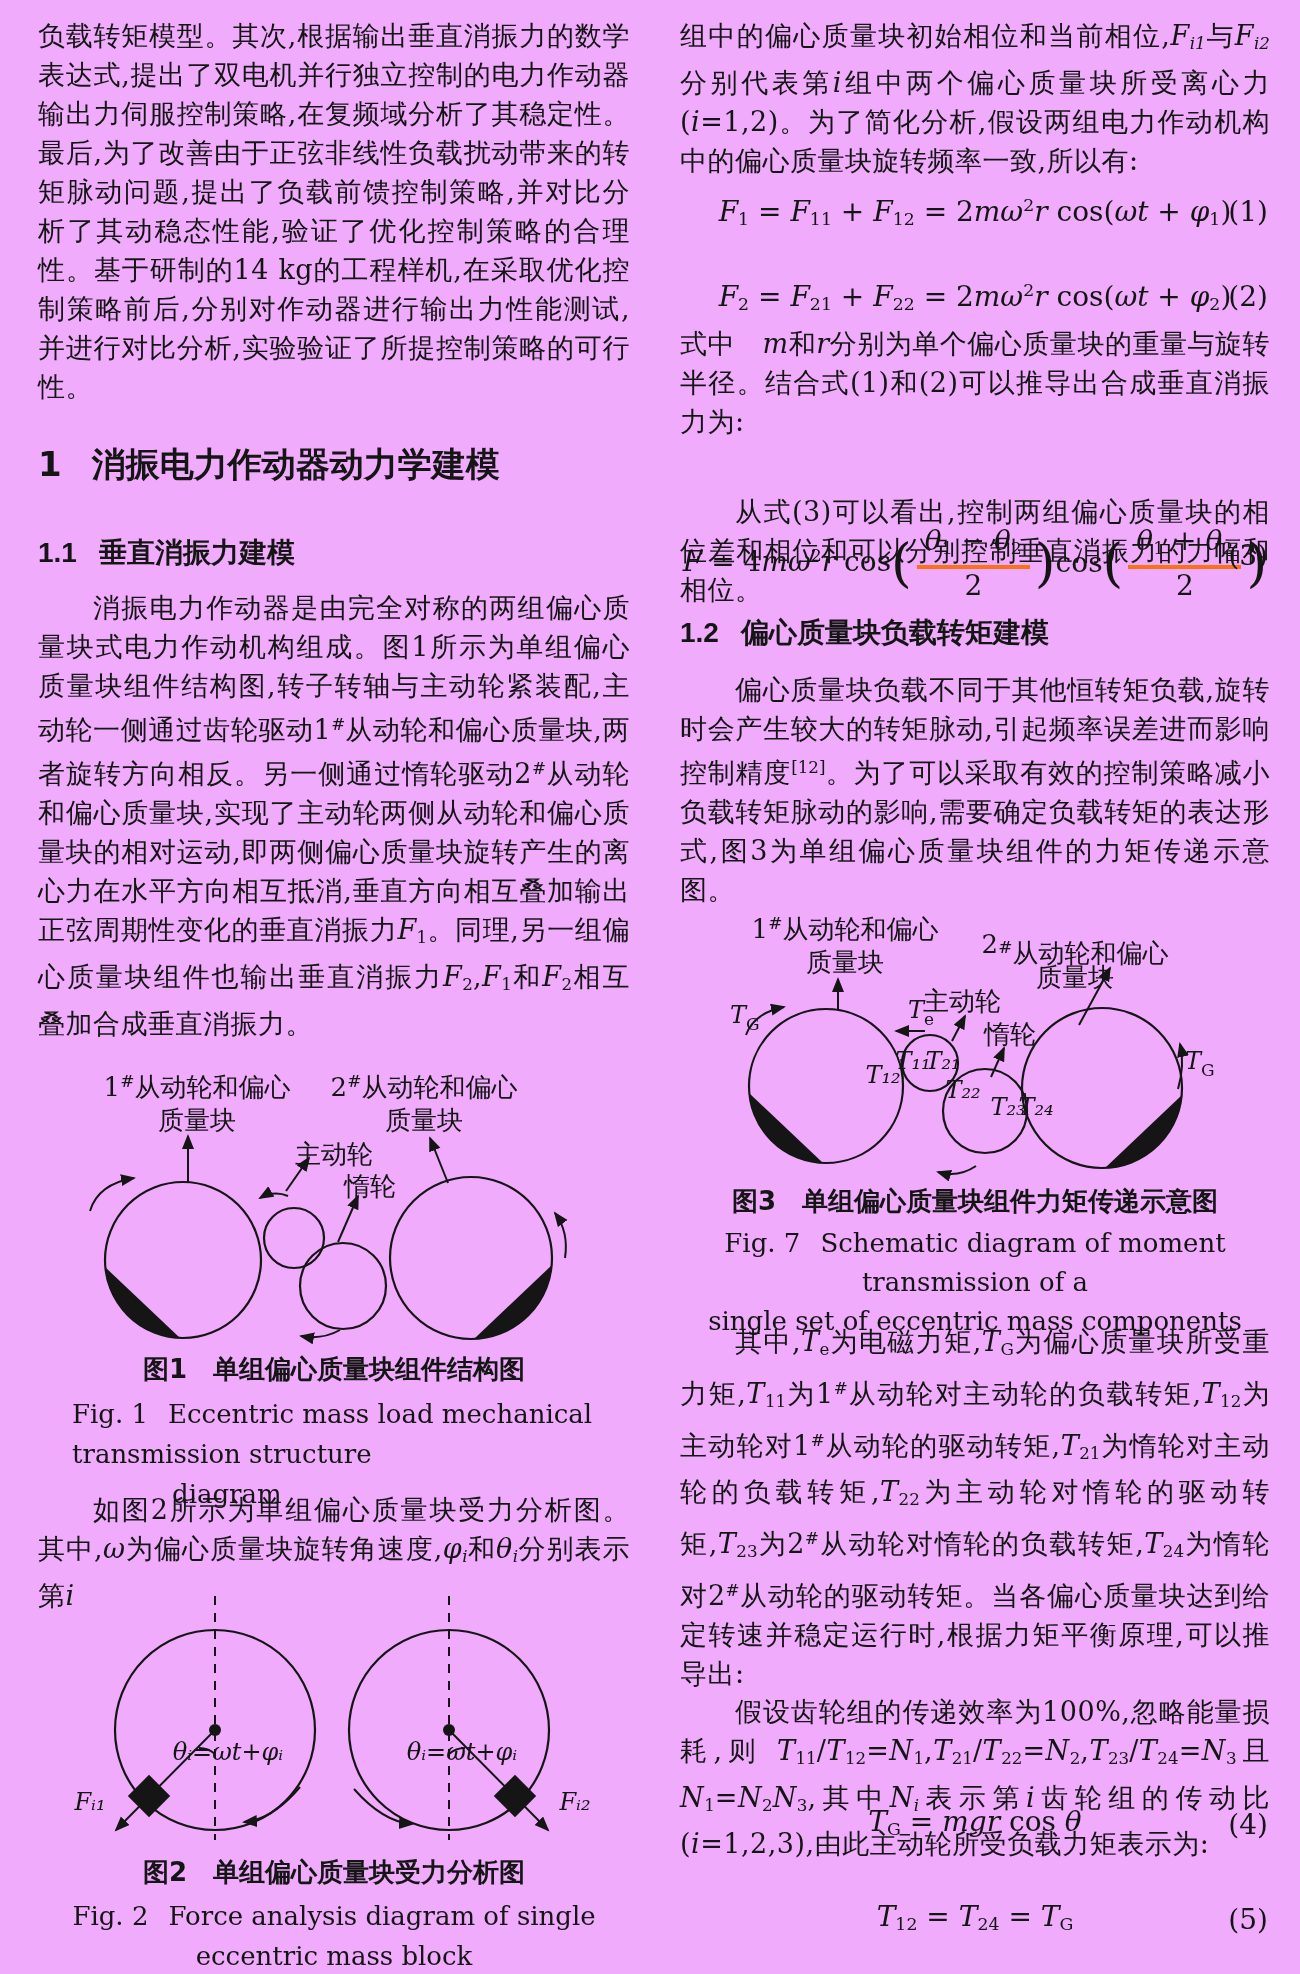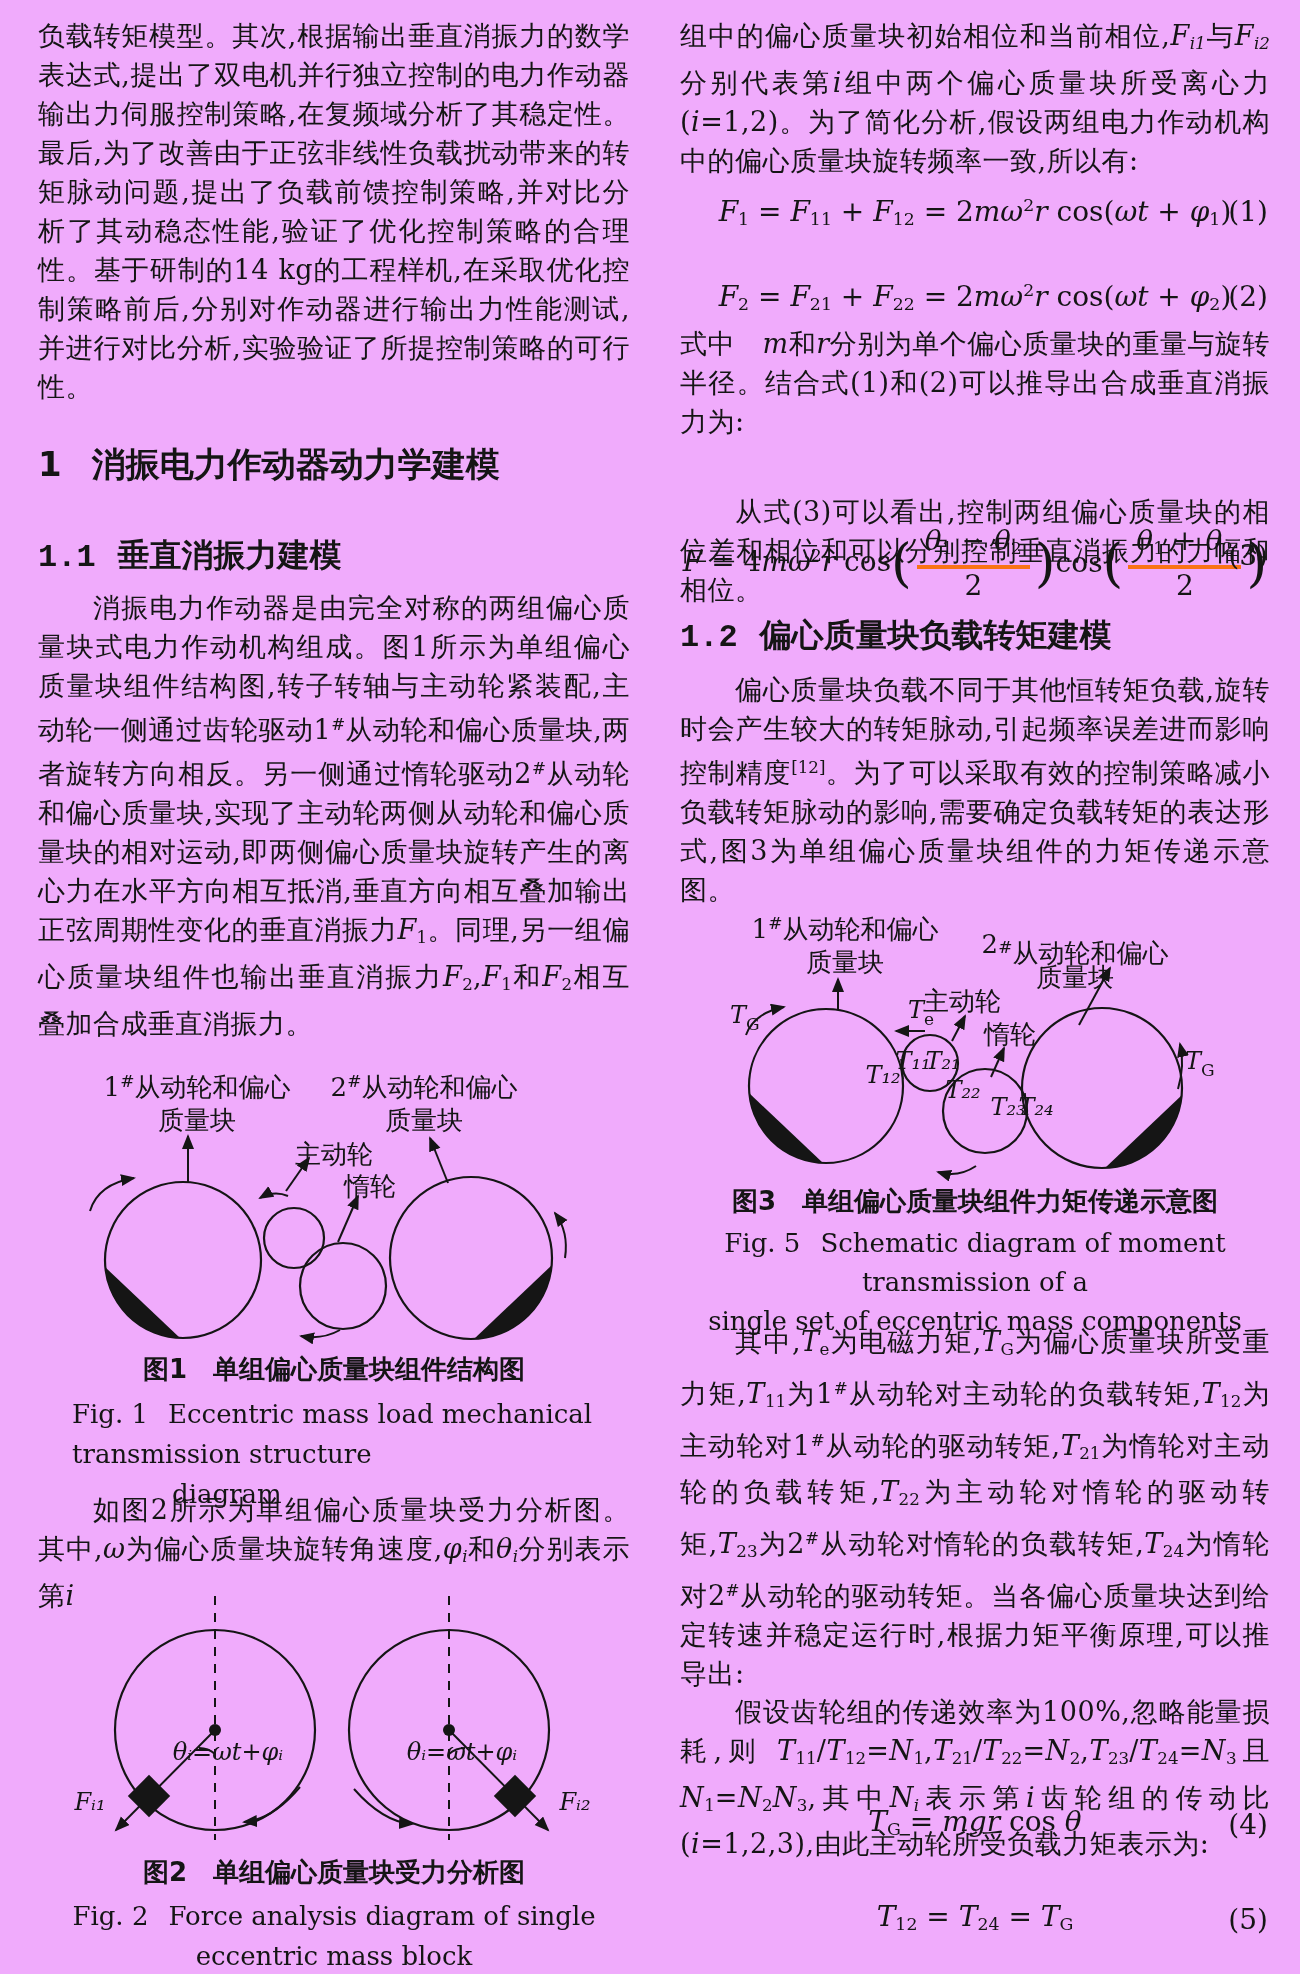--- a/index.html
+++ b/index.html
@@ -7,21 +7,21 @@
         font-family:"DejaVu Serif","DejaVu Sans",serif;overflow:hidden;}
   .blk{position:absolute;}
   .para{width:592px;font-size:27px;line-height:39px;text-align:justify;letter-spacing:0.5px;}
   .rcol{width:590px;}
   .indent{text-indent:55px;}
   .it{font-style:italic;font-family:"DejaVu Serif",serif;}
   .sub{font-size:62%;vertical-align:-0.22em;letter-spacing:0;}
   .sup{font-size:62%;vertical-align:0.55em;letter-spacing:0;}
   .h1{font-family:"DejaVu Sans","Liberation Sans",sans-serif;font-weight:700;font-size:34px;}
   .h1 .num{margin-right:30px;}
-  .h2{font-family:Liberation Mono, monospace;font-weight:700;font-size:32px;}
+  .h2{font-family:Liberation Sans, sans-serif;font-weight:700;font-size:28px;}
   .h2 .num{margin-right:22px;}
   .equation{width:590px;font-size:28px;position:relative;text-align:center;line-height:42px;}
   .equation .eqnum{position:absolute;right:2px;top:50%;transform:translateY(-50%);font-style:normal;}
   .frac{display:inline-block;vertical-align:middle;text-align:center;margin:0 5px;line-height:34px;}
   .frac .fnum{display:block;padding:0 8px;border-bottom:4px solid #f97316;}
   .frac .fden{display:block;}
   .bigp{font-size:190%;font-weight:300;vertical-align:middle;line-height:1;}
   .capzh{width:592px;text-align:center;font-size:26px;
          font-family:"DejaVu Sans","Liberation Sans",sans-serif;font-weight:600;}
   .capzh .lbl{margin-right:26px;}
@@ -196,21 +196,21 @@
     <text class="tv" x="203" y="190" text-anchor="middle" fill="#151515" font-size="22">T₁₂</text>
     <text class="tv" x="283" y="205" text-anchor="middle" fill="#151515" font-size="22">T₂₂</text>
     <text class="tv" x="328" y="222" text-anchor="middle" fill="#151515" font-size="22">T₂₃</text>
     <text class="tv" x="356" y="222" text-anchor="middle" fill="#151515" font-size="22">T₂₄</text>
   </svg>
 
   <div class="blk capzh" style="left:680px;top:1184px;width:590px;">
     <span class="lbl">图3</span><span>单组偏心质量块组件力矩传递示意图</span>
   </div>
   <div class="blk capen center" style="left:680px;top:1224px;width:590px;line-height:39px;">
-    <div><span class="lbl">Fig. 5</span><span>Schematic diagram of moment transmission of a</span></div>
+    <div><span class="lbl">Fig. 7</span><span>Schematic diagram of moment transmission of a</span></div>
     <div>single set of eccentric mass components</div>
   </div>
 
   <div class="blk para rcol indent" style="left:680px;top:1322px;"><span>其中,</span><span class="it">T</span><span class="sub">e</span><span>为电磁力矩,</span><span class="it">T</span><span class="sub">G</span><span>为偏心质量块所受重力矩,</span><span class="it">T</span><span class="sub">11</span><span>为1</span><span class="sup">#</span><span>从动轮对主动轮的负载转矩,</span><span class="it">T</span><span class="sub">12</span><span>为主动轮对1</span><span class="sup">#</span><span>从动轮的驱动转矩,</span><span class="it">T</span><span class="sub">21</span><span>为惰轮对主动轮的负载转矩,</span><span class="it">T</span><span class="sub">22</span><span>为主动轮对惰轮的驱动转矩,</span><span class="it">T</span><span class="sub">23</span><span>为2</span><span class="sup">#</span><span>从动轮对惰轮的负载转矩,</span><span class="it">T</span><span class="sub">24</span><span>为惰轮对2</span><span class="sup">#</span><span>从动轮的驱动转矩。当各偏心质量块达到给定转速并稳定运行时,根据力矩平衡原理,可以推导出:</span></div>
 
   <div class="blk equation" style="left:680px;top:1600px;">
     <span><span class="it">T</span><span class="sub">G</span><span> = </span><span class="it">mgr</span><span> cos </span><span class="it">θ</span></span>
     <span class="eqnum">(4)</span>
   </div>
   <div class="blk equation" style="left:680px;top:1646px;">

